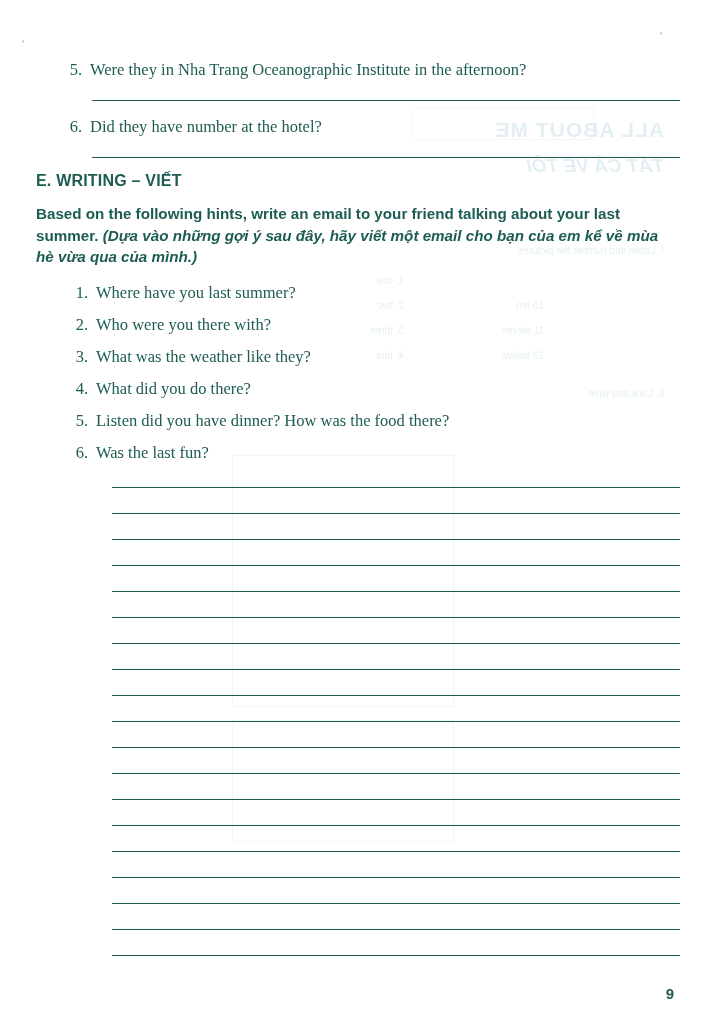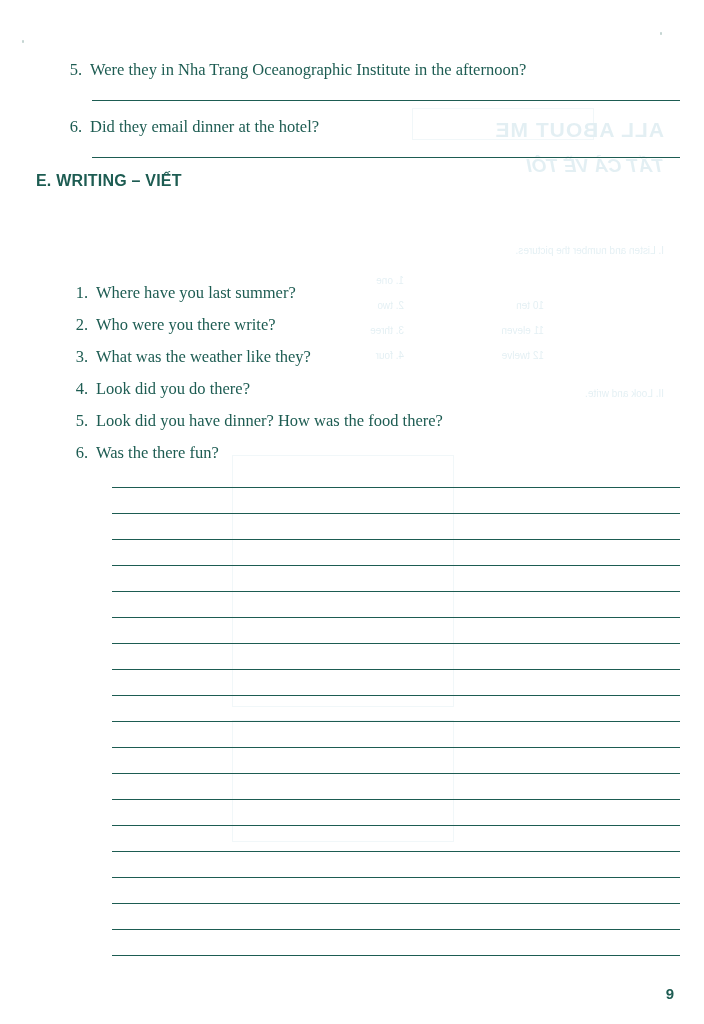--- a/index.html
+++ b/index.html
@@ -158,54 +158,58 @@
   <div class="content">
 
     <div class="numbered" style="left:56px; top:60px; width:600px;">
       <span class="num">5.</span>
       <span class="txt">Were they in Nha Trang Oceanographic Institute in the afternoon?</span>
     </div>
     <div class="rule" style="left:92px; top:100px; width:588px;"></div>
 
     <div class="numbered" style="left:56px; top:117px; width:600px;">
       <span class="num">6.</span>
-      <span class="txt">Did they email dinner at the hotel?</span>
+      <span class="txt">Did they have number at the hotel?</span>
     </div>
     <div class="rule" style="left:92px; top:157px; width:588px;"></div>
 
     <div class="section-head" style="left:36px; top:172px;">
       <span>E. WRITING</span>
       <span>–</span>
       <span class="viet">VIẾT</span>
     </div>
 
+    <div class="instructions">
+      <span>Based on the following hints, write an email to your friend talking about your last summer.</span>
+      <span class="vn">(Dựa vào những gợi ý sau đây, hãy viết một email cho bạn của em kể về mùa hè vừa qua của mình.)</span>
+    </div>
 
     <div class="numbered" style="left:62px; top:283px; width:600px;">
       <span class="num">1.</span>
       <span class="txt">Where have you last summer?</span>
     </div>
     <div class="numbered" style="left:62px; top:315px; width:600px;">
       <span class="num">2.</span>
-      <span class="txt">Who were you there write?</span>
+      <span class="txt">Who were you there with?</span>
     </div>
     <div class="numbered" style="left:62px; top:347px; width:600px;">
       <span class="num">3.</span>
       <span class="txt">What was the weather like they?</span>
     </div>
     <div class="numbered" style="left:62px; top:379px; width:600px;">
       <span class="num">4.</span>
-      <span class="txt">Look did you do there?</span>
+      <span class="txt">What did you do there?</span>
     </div>
     <div class="numbered" style="left:62px; top:411px; width:600px;">
       <span class="num">5.</span>
-      <span class="txt">Look did you have dinner? How was the food there?</span>
+      <span class="txt">Listen did you have dinner? How was the food there?</span>
     </div>
     <div class="numbered" style="left:62px; top:443px; width:600px;">
       <span class="num">6.</span>
-      <span class="txt">Was the there fun?</span>
+      <span class="txt">Was the last fun?</span>
     </div>
 
     <div class="rule" style="left:112px; top:487px; width:568px;"></div>
     <div class="rule" style="left:112px; top:513px; width:568px;"></div>
     <div class="rule" style="left:112px; top:539px; width:568px;"></div>
     <div class="rule" style="left:112px; top:565px; width:568px;"></div>
     <div class="rule" style="left:112px; top:591px; width:568px;"></div>
     <div class="rule" style="left:112px; top:617px; width:568px;"></div>
     <div class="rule" style="left:112px; top:643px; width:568px;"></div>
     <div class="rule" style="left:112px; top:669px; width:568px;"></div>

